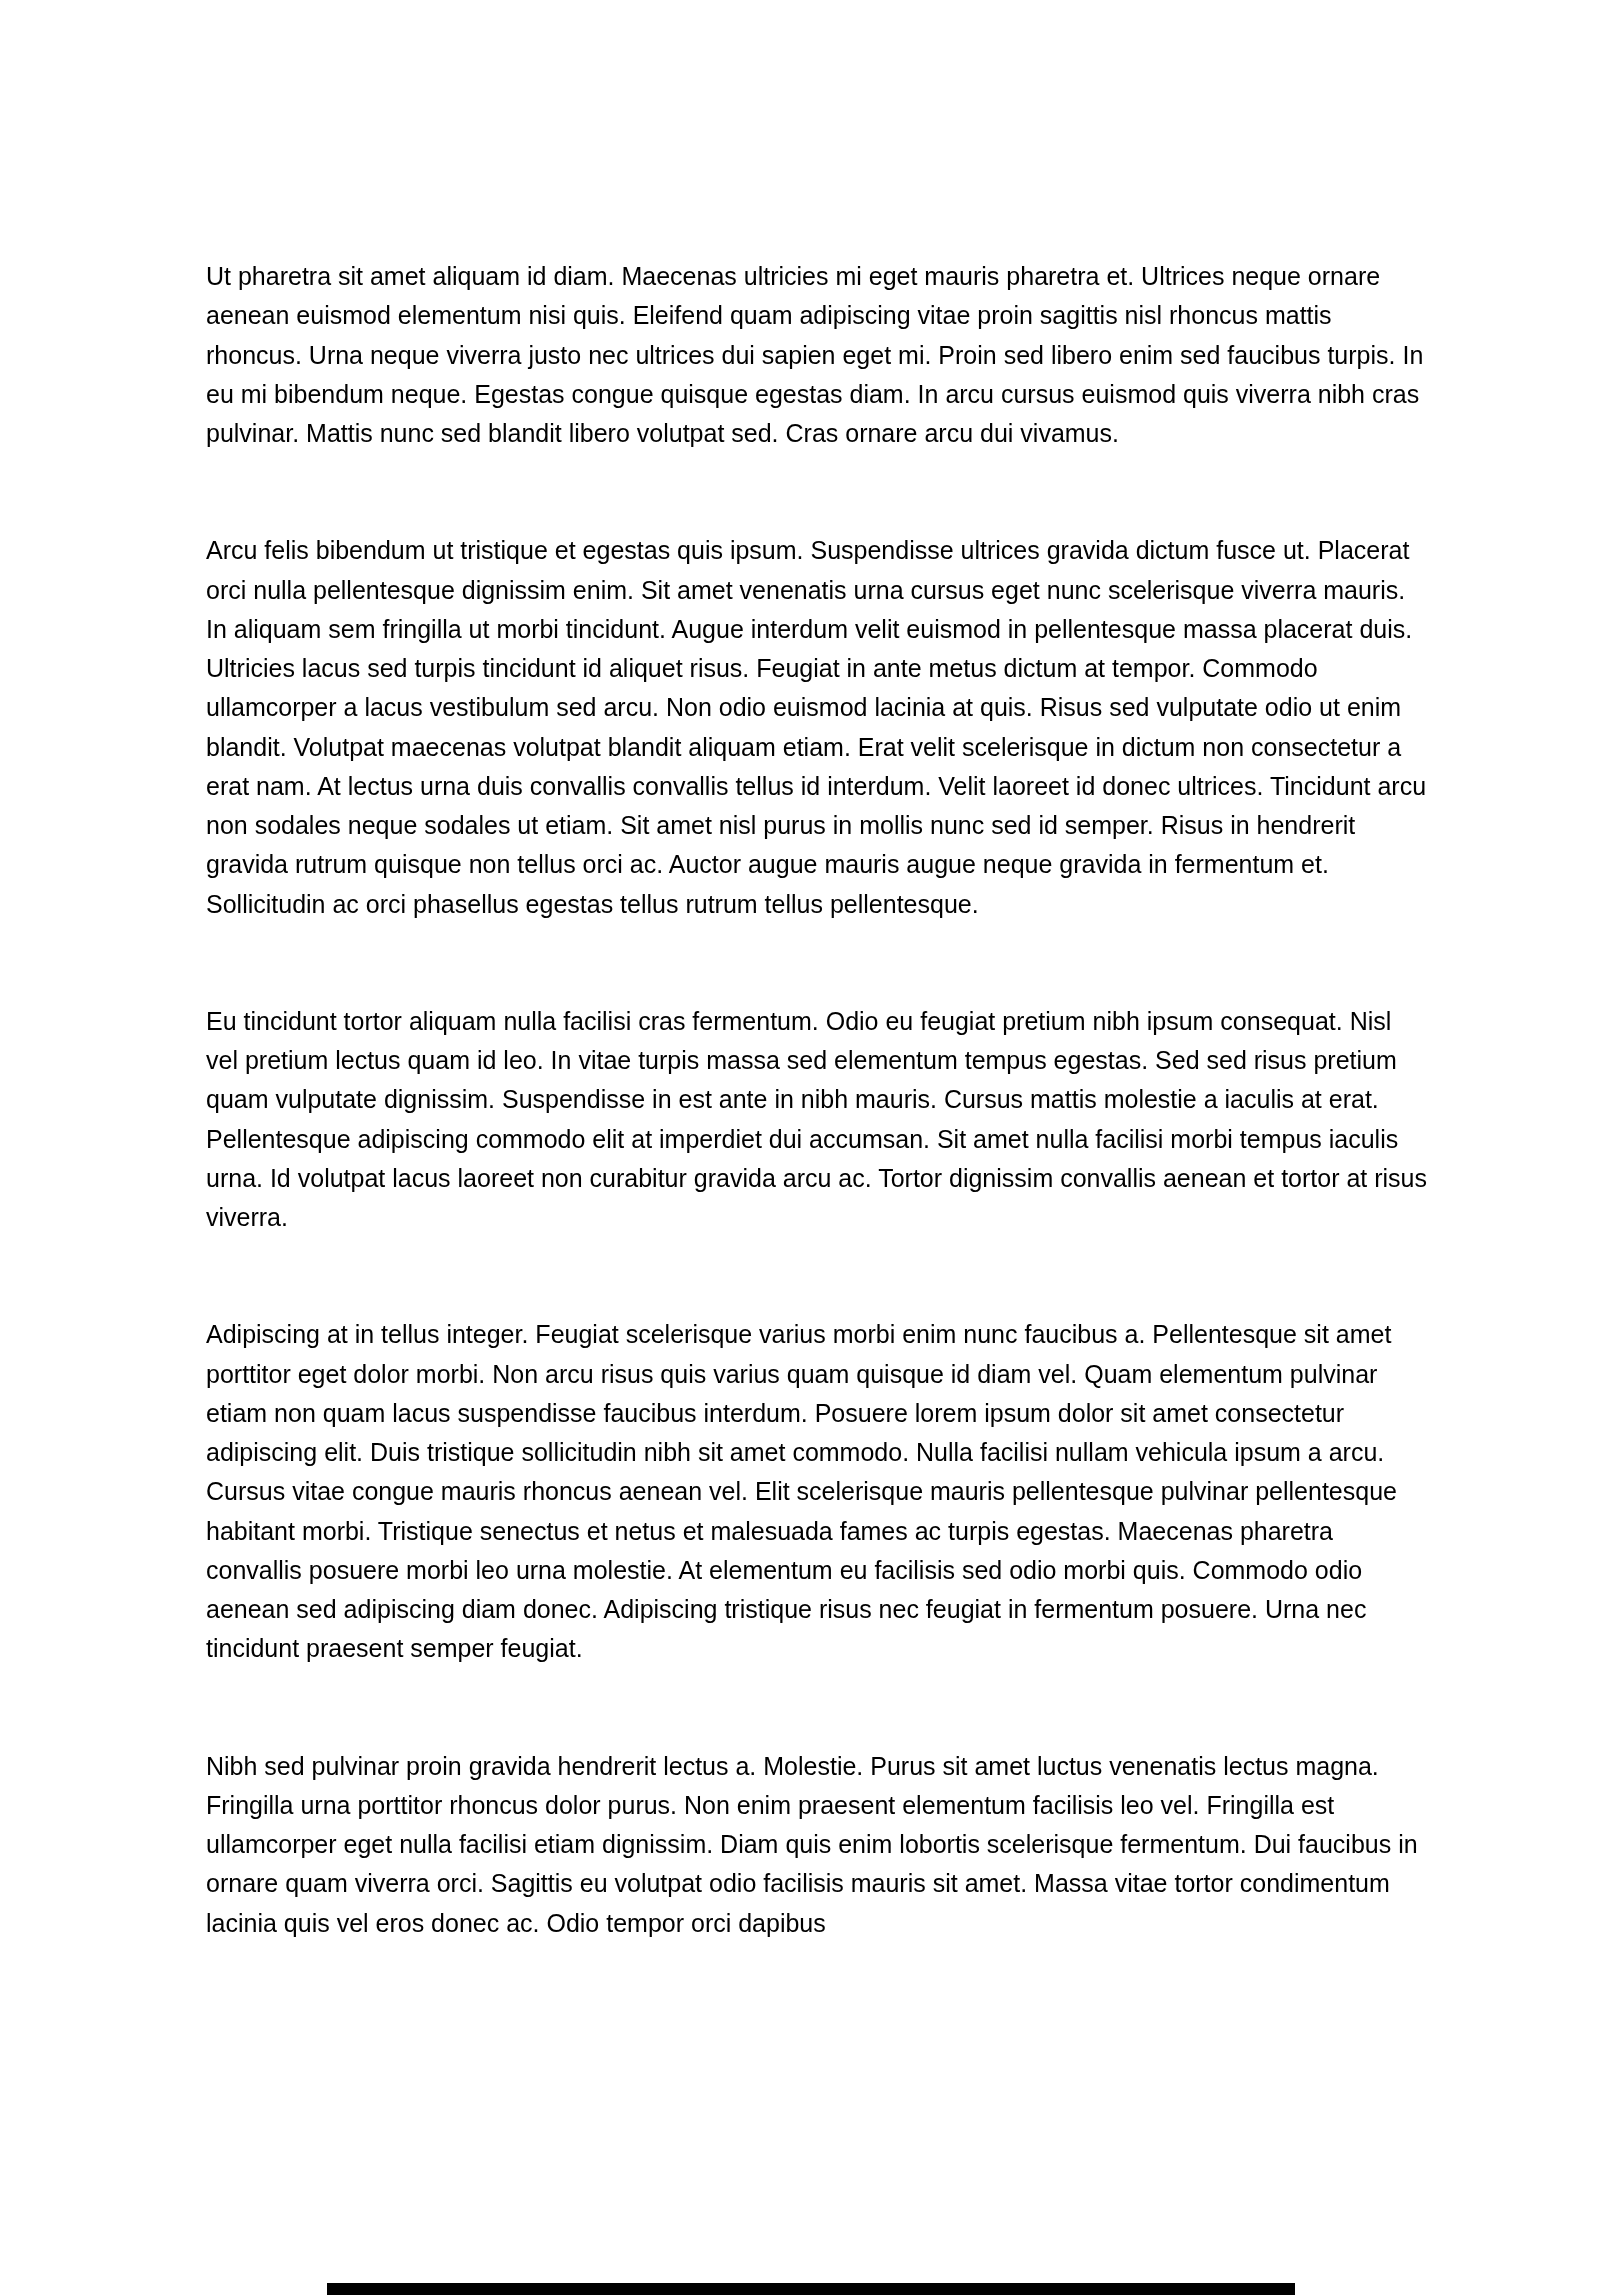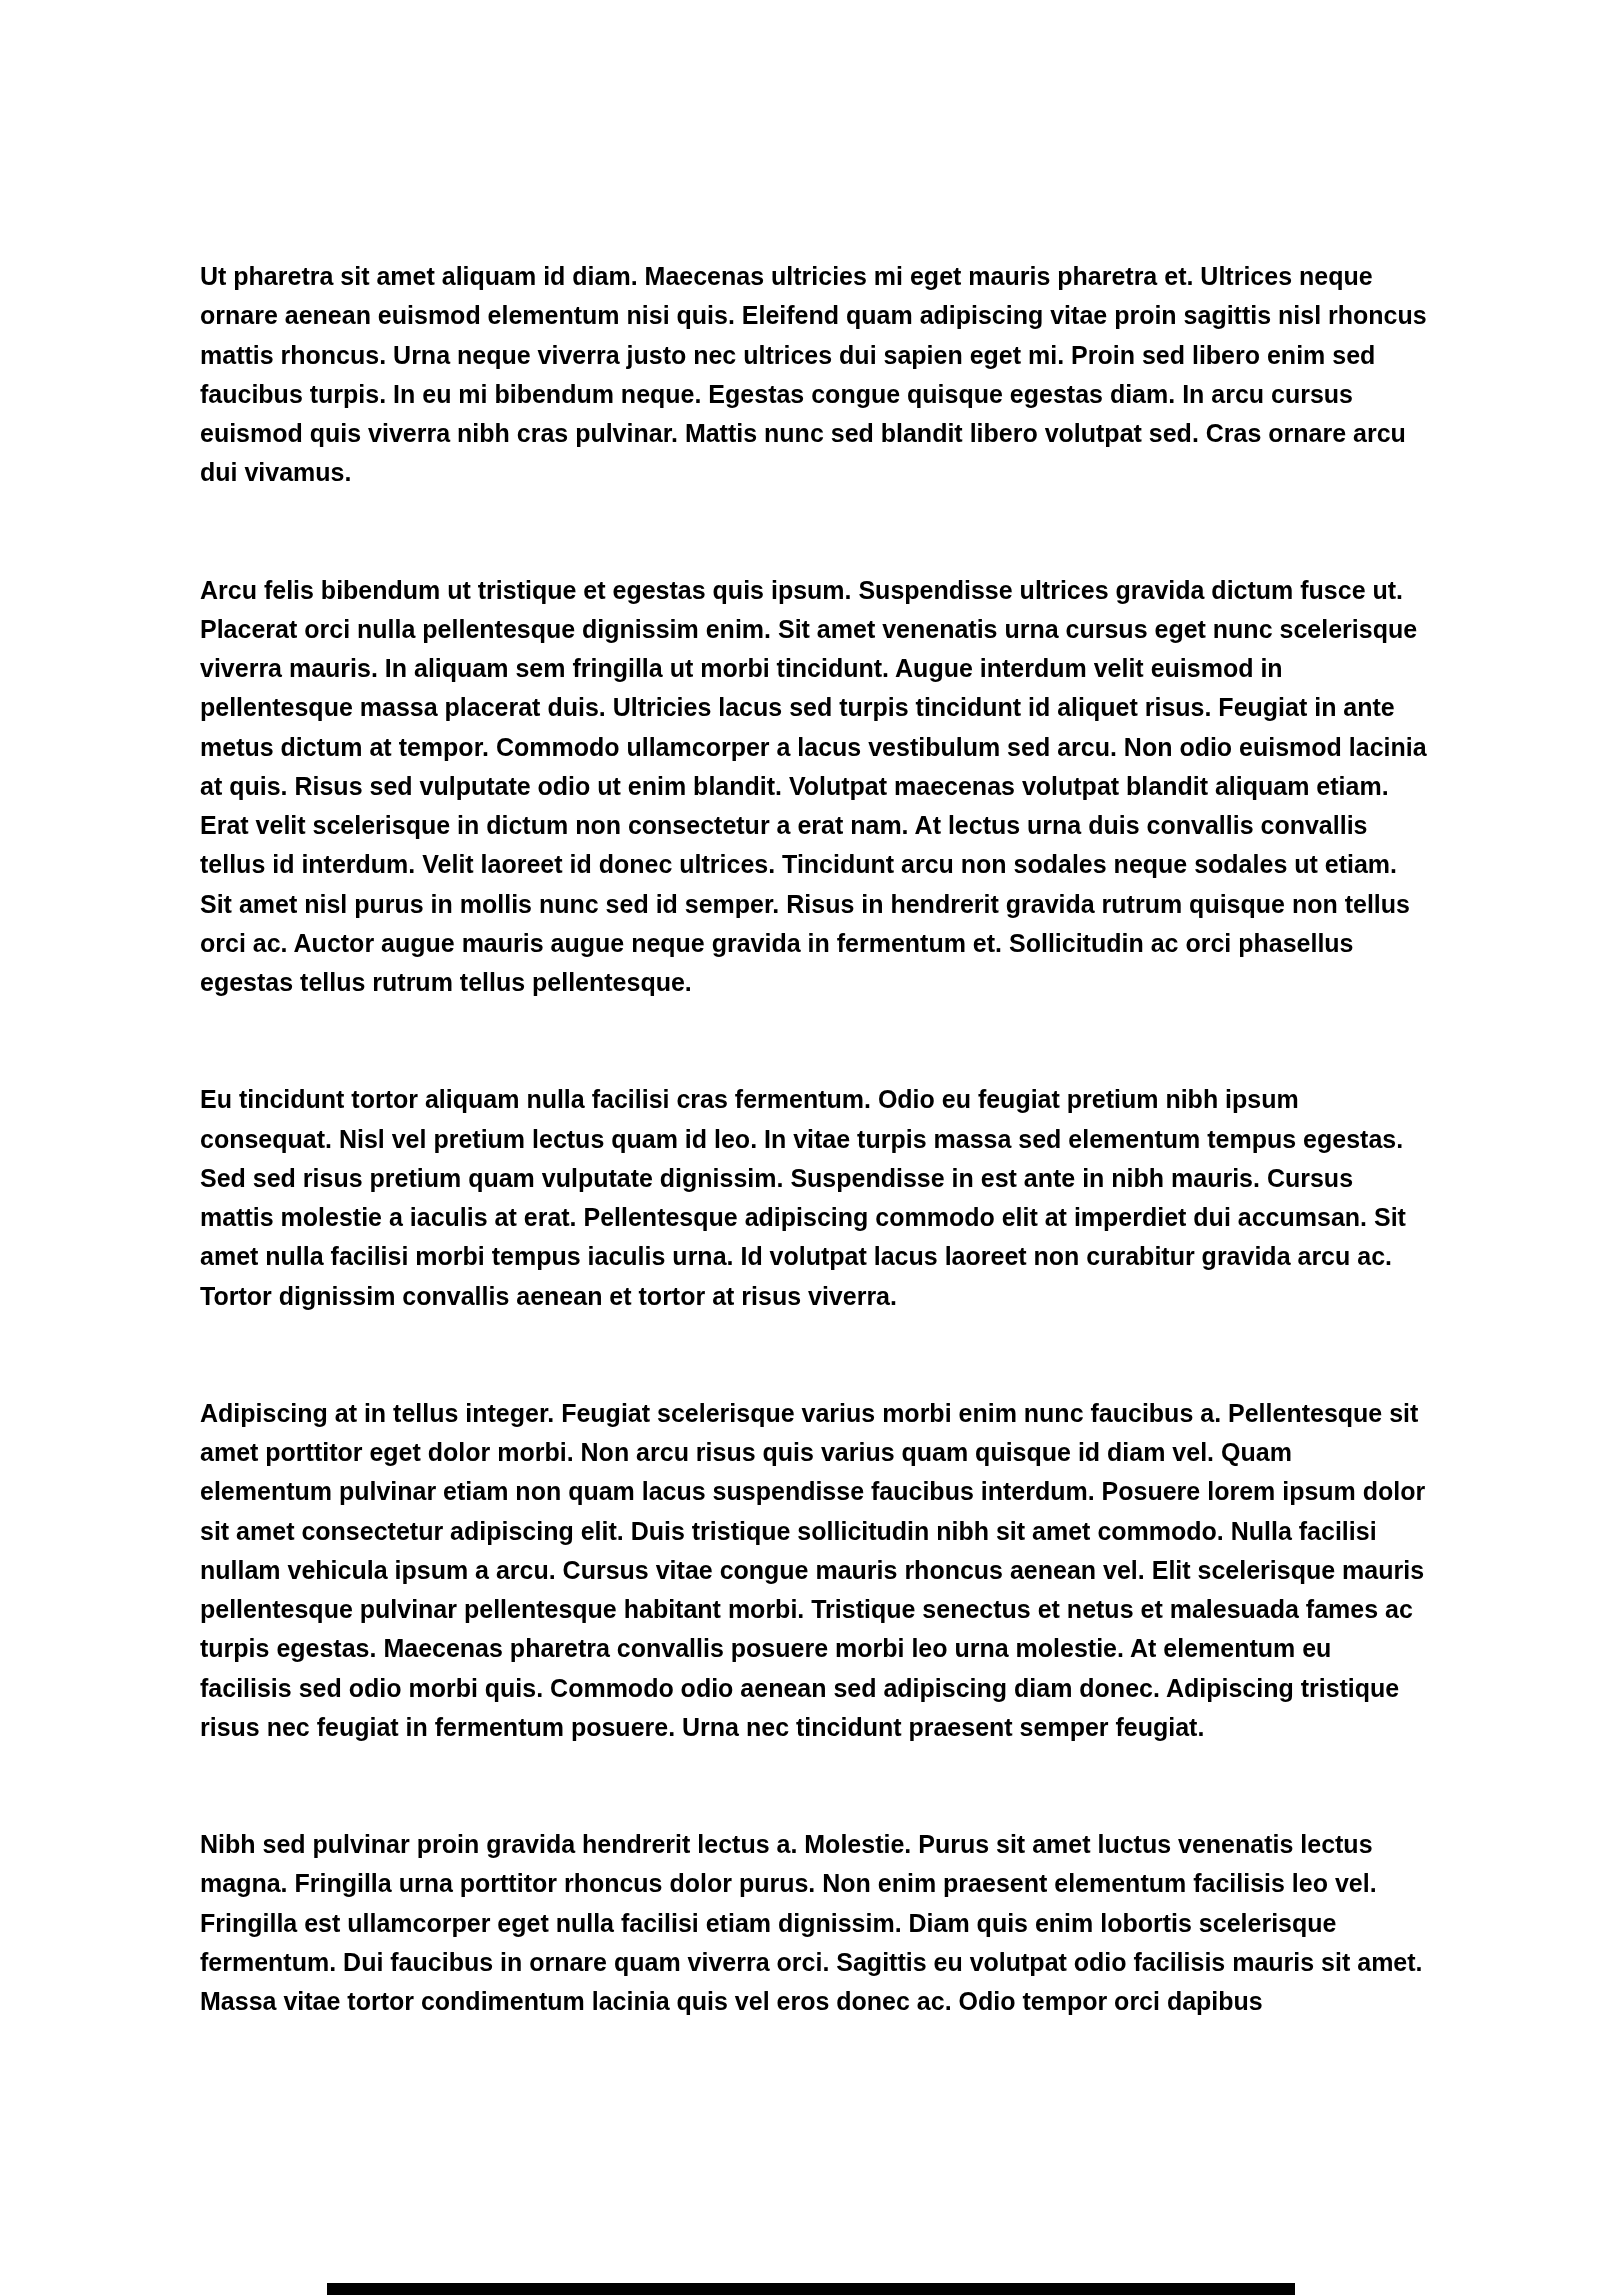--- a/index.html
+++ b/index.html
@@ -20,23 +20,22 @@
     left: 198px;
     top: 257px;
     width: 1229px;
     color: #000000;
     font-size: 25px;
     line-height: 1.57;
     text-align: left;
     -webkit-font-smoothing: antialiased;
   }
   .content p {
-    margin: 0 0 78px 2px;
+    margin: 0 0 78px 8px;
     padding: 0;
-    font-weight: bold;
   }
   .bottom-cutoff-bar {
     position: absolute;
     left: 327px;
     bottom: 0;
     width: 968px;
     height: 11.8px;
     background: #000000;
   }
 </style>

